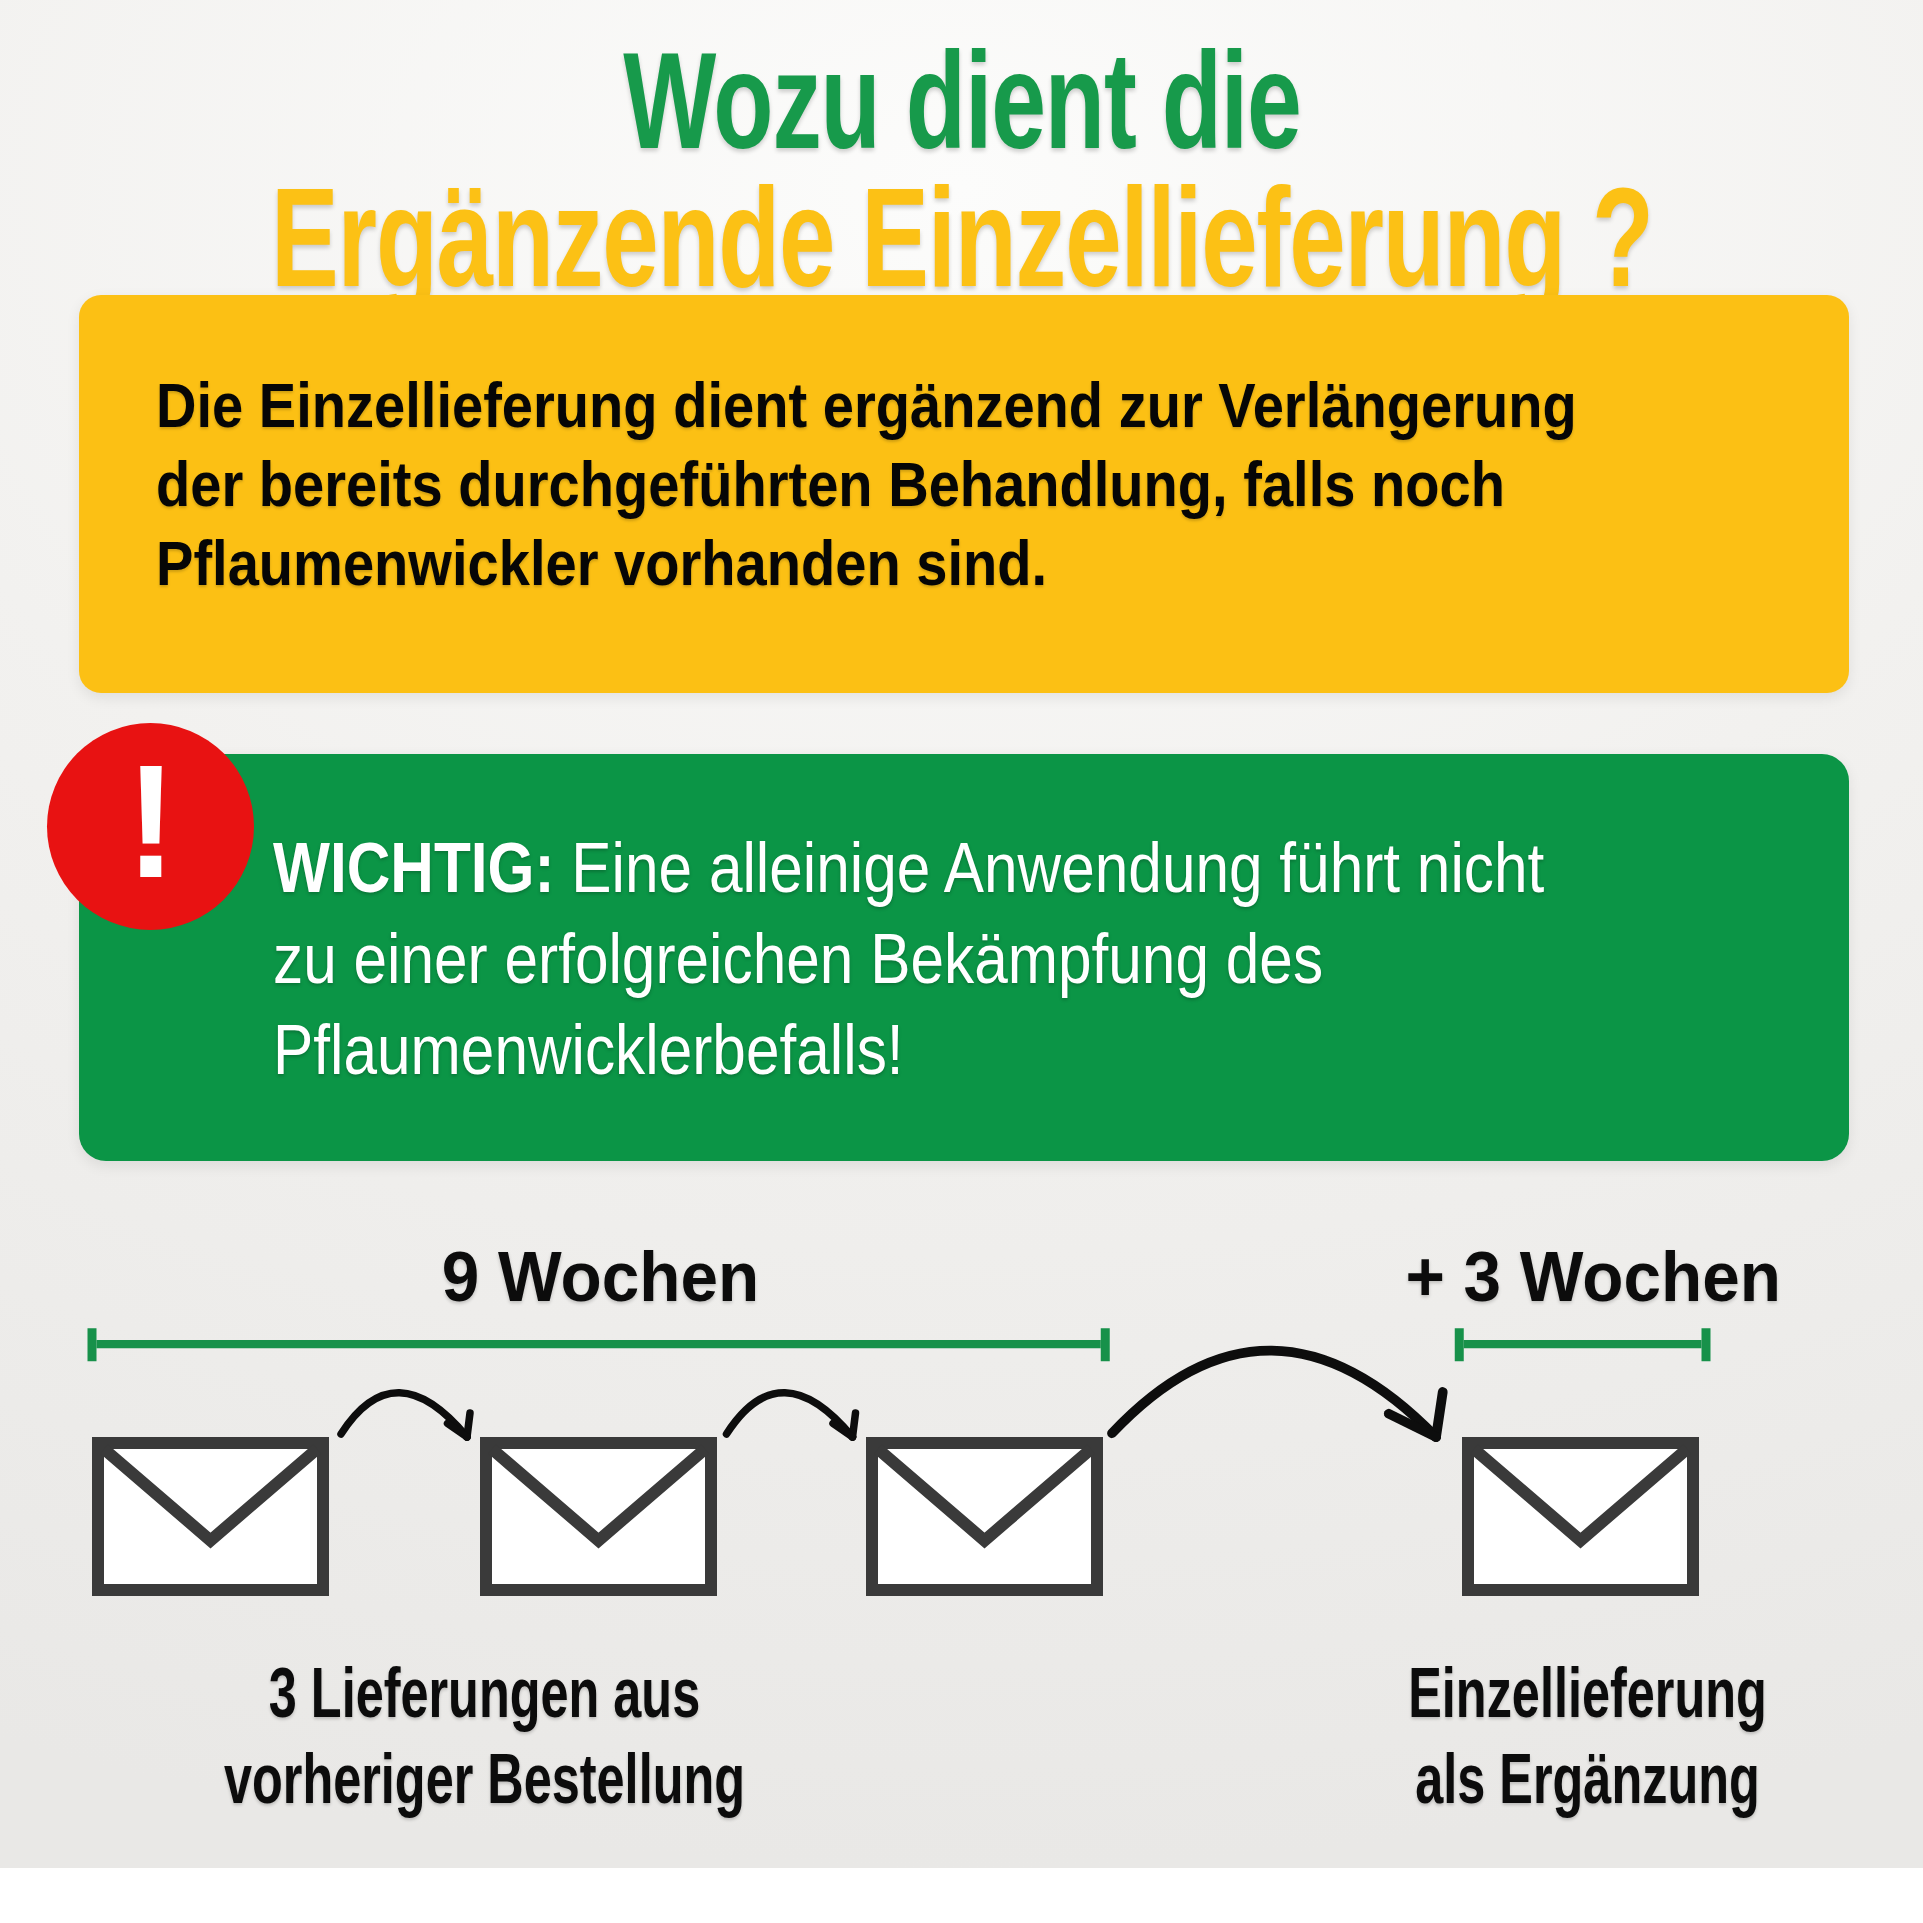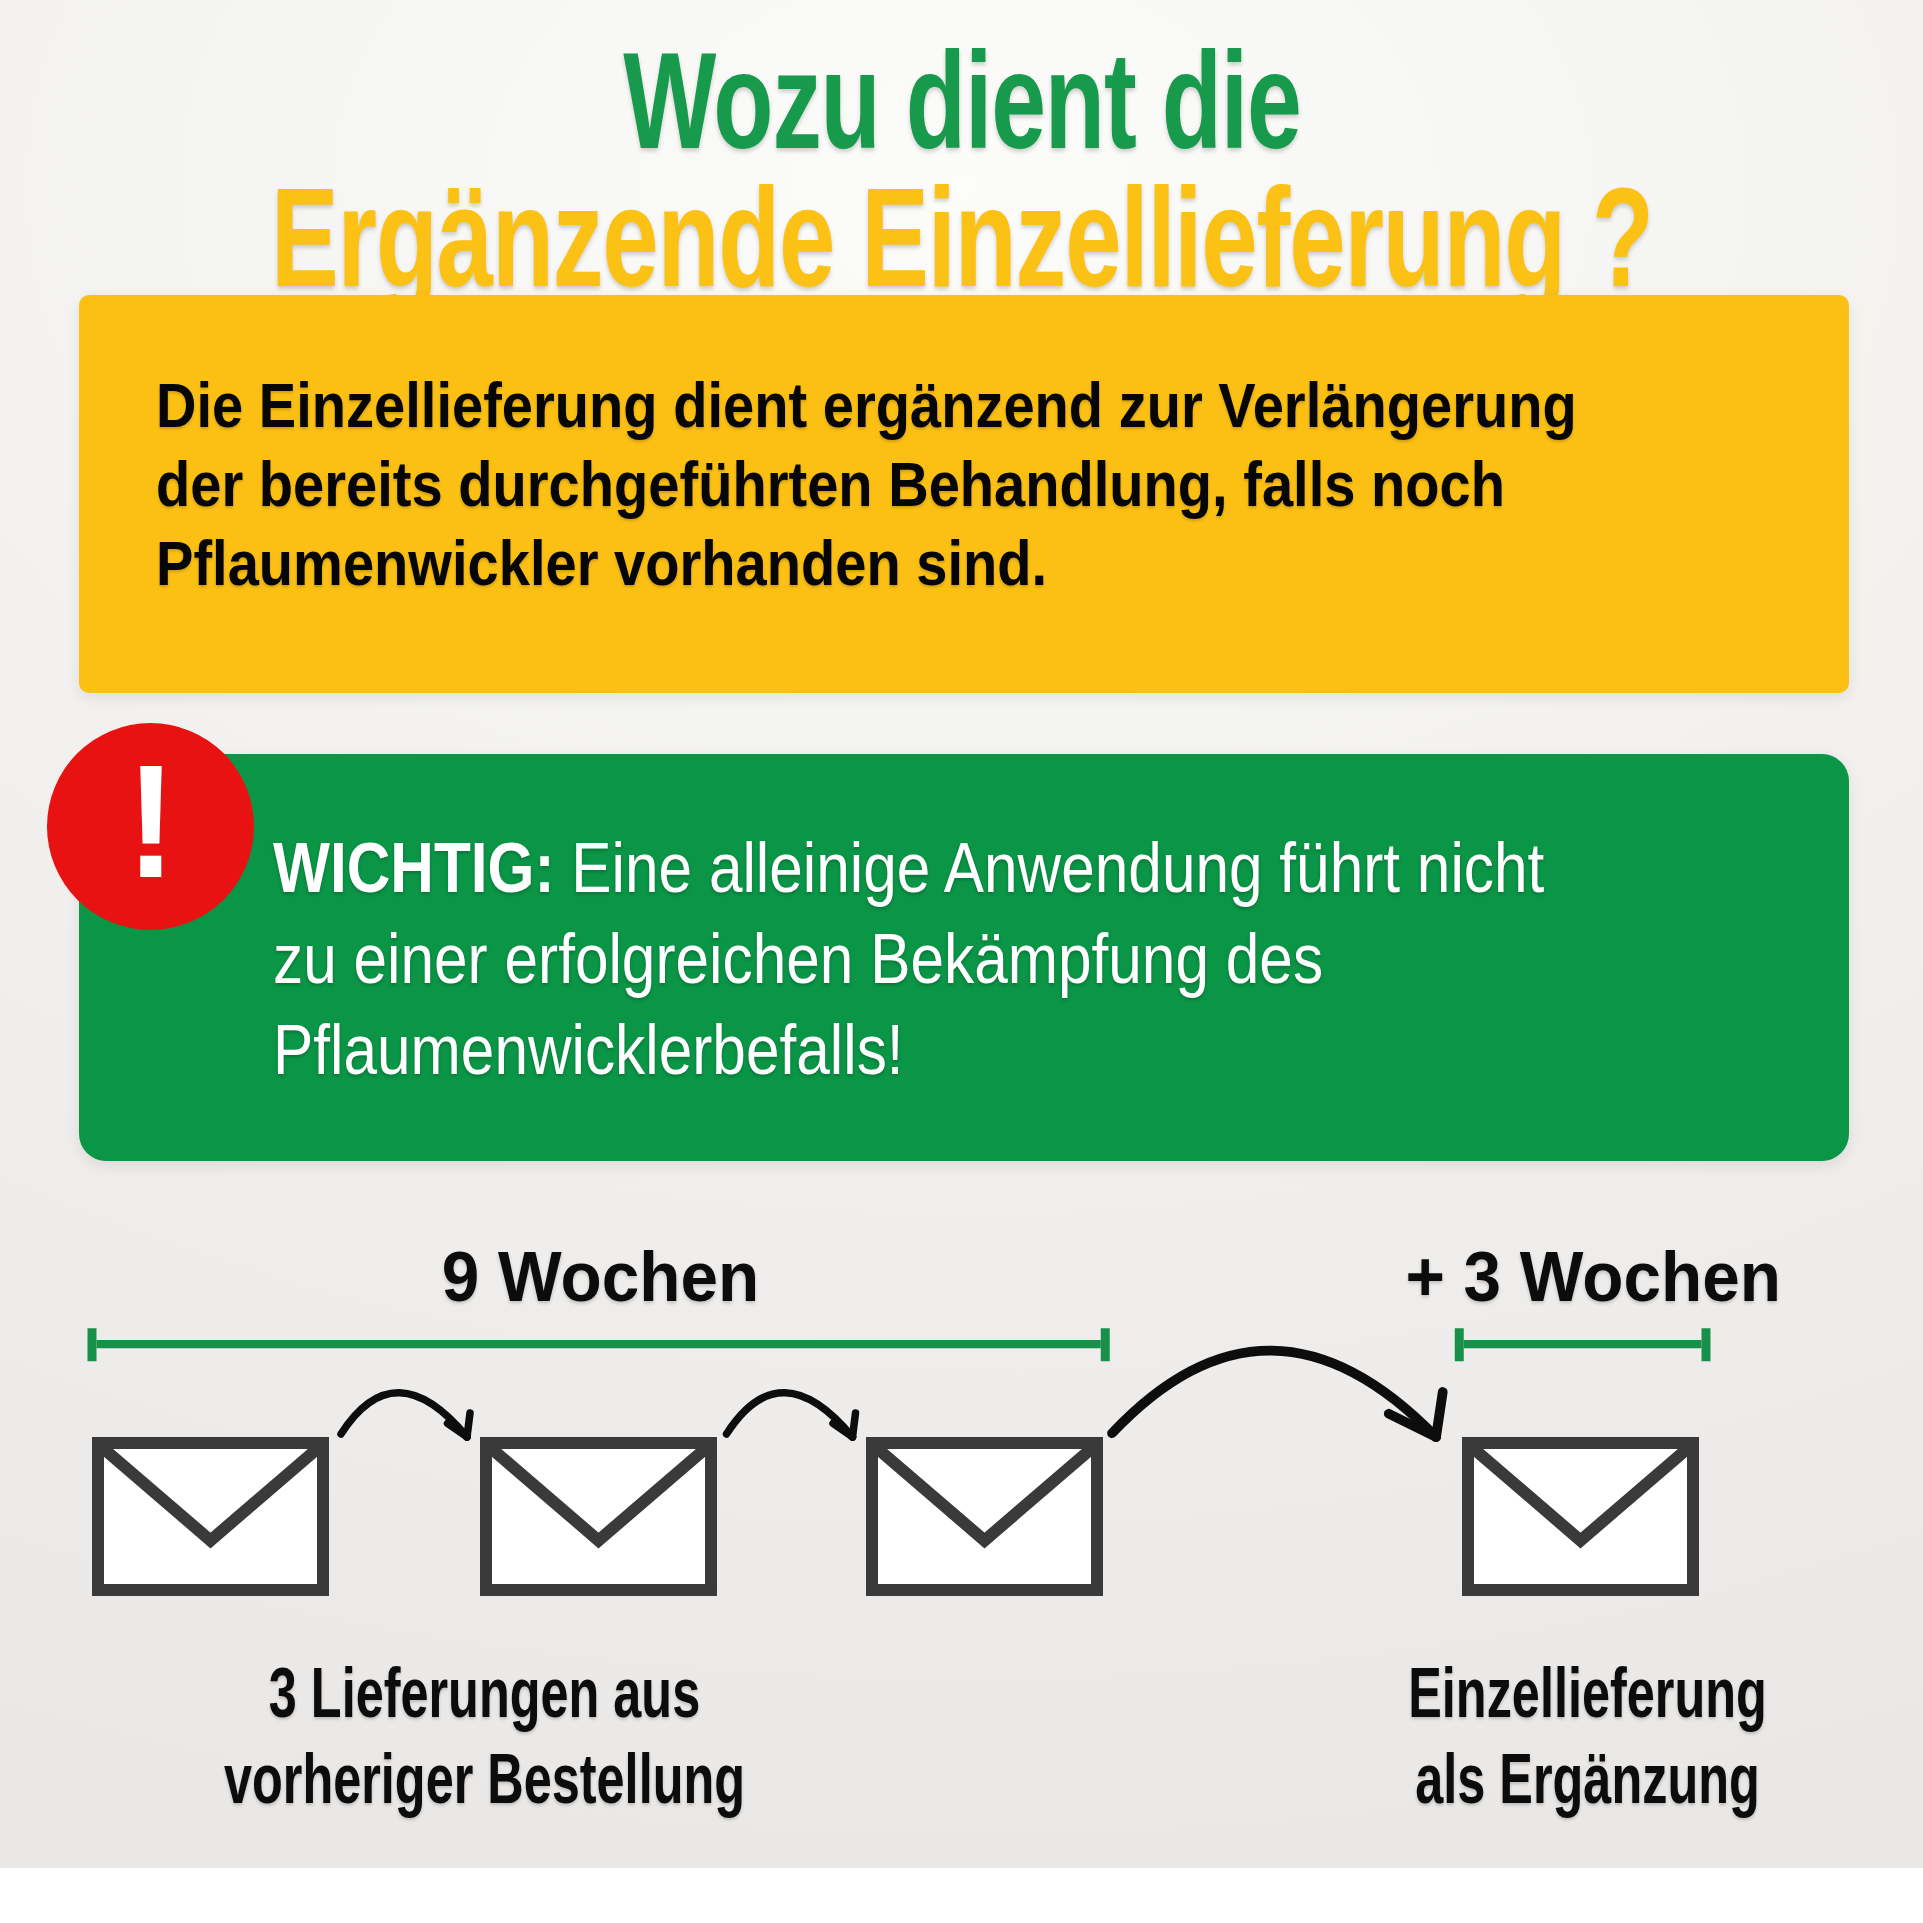--- a/index.html
+++ b/index.html
@@ -23,21 +23,21 @@
     text-shadow:0 3px 5.3px rgba(0,0,0,.18);
   }
   .title-2{
     top:167px;font-size:141px;color:#fcc115;
     transform:scaleX(.72);transform-origin:50% 50%;
     text-shadow:0 3px 5.3px rgba(0,0,0,.18);
   }
   
   .info-card{
     position:absolute;left:79px;top:295px;width:1770px;height:398px;
-    background:#fcc014;border-radius:10px;
+    background:#fcc014;border-radius:22px;
     box-shadow:0 4.5px 13.5px rgba(0,0,0,.08);
   }
   .info-text{
     position:absolute;left:77px;top:71px;
     font-weight:700;font-size:63px;line-height:1.25;color:#060606;
     transform:scaleX(.89);transform-origin:0 0;white-space:nowrap;
     text-shadow:0 2.3px 3px rgba(0,0,0,.18);
   }
   
   .warning-card{

